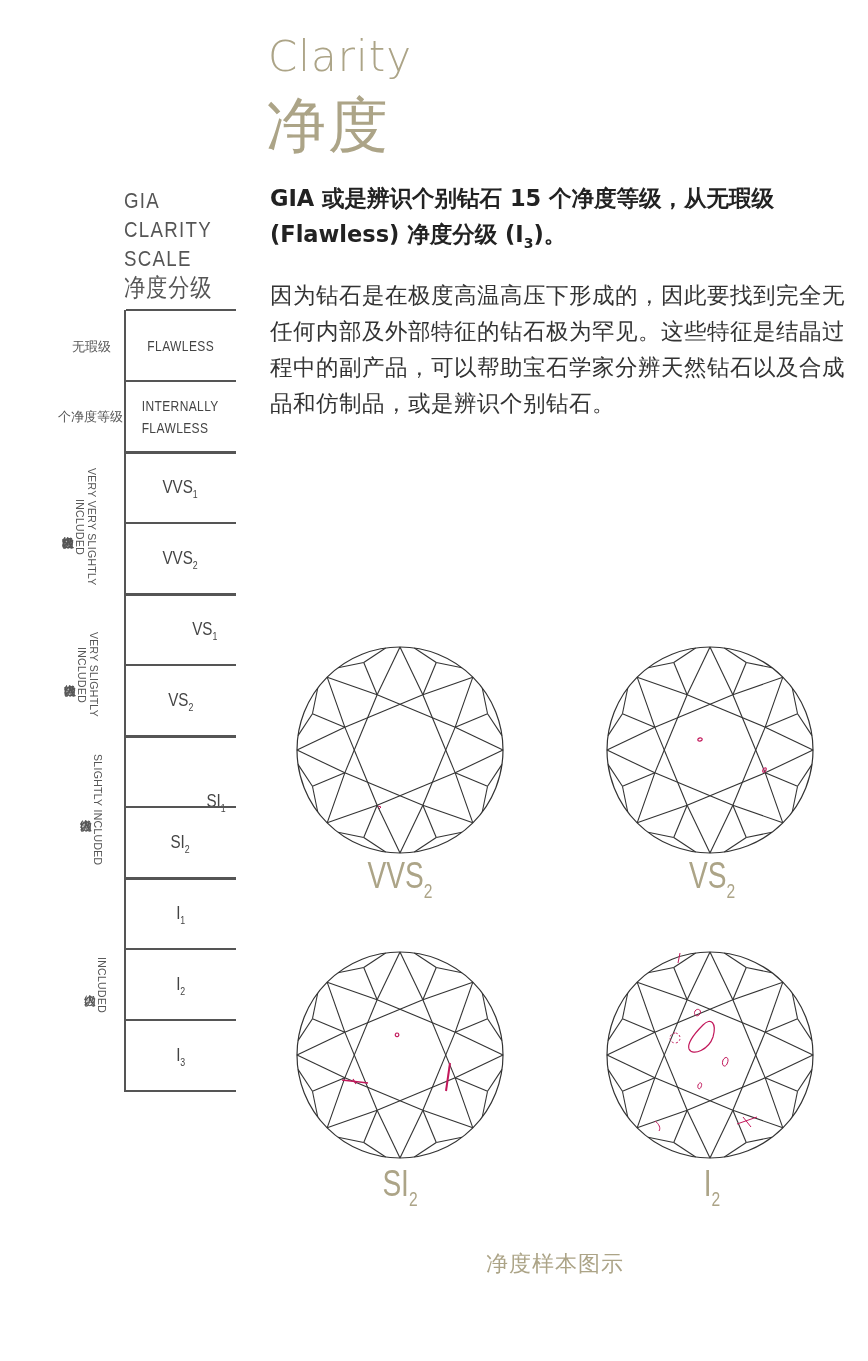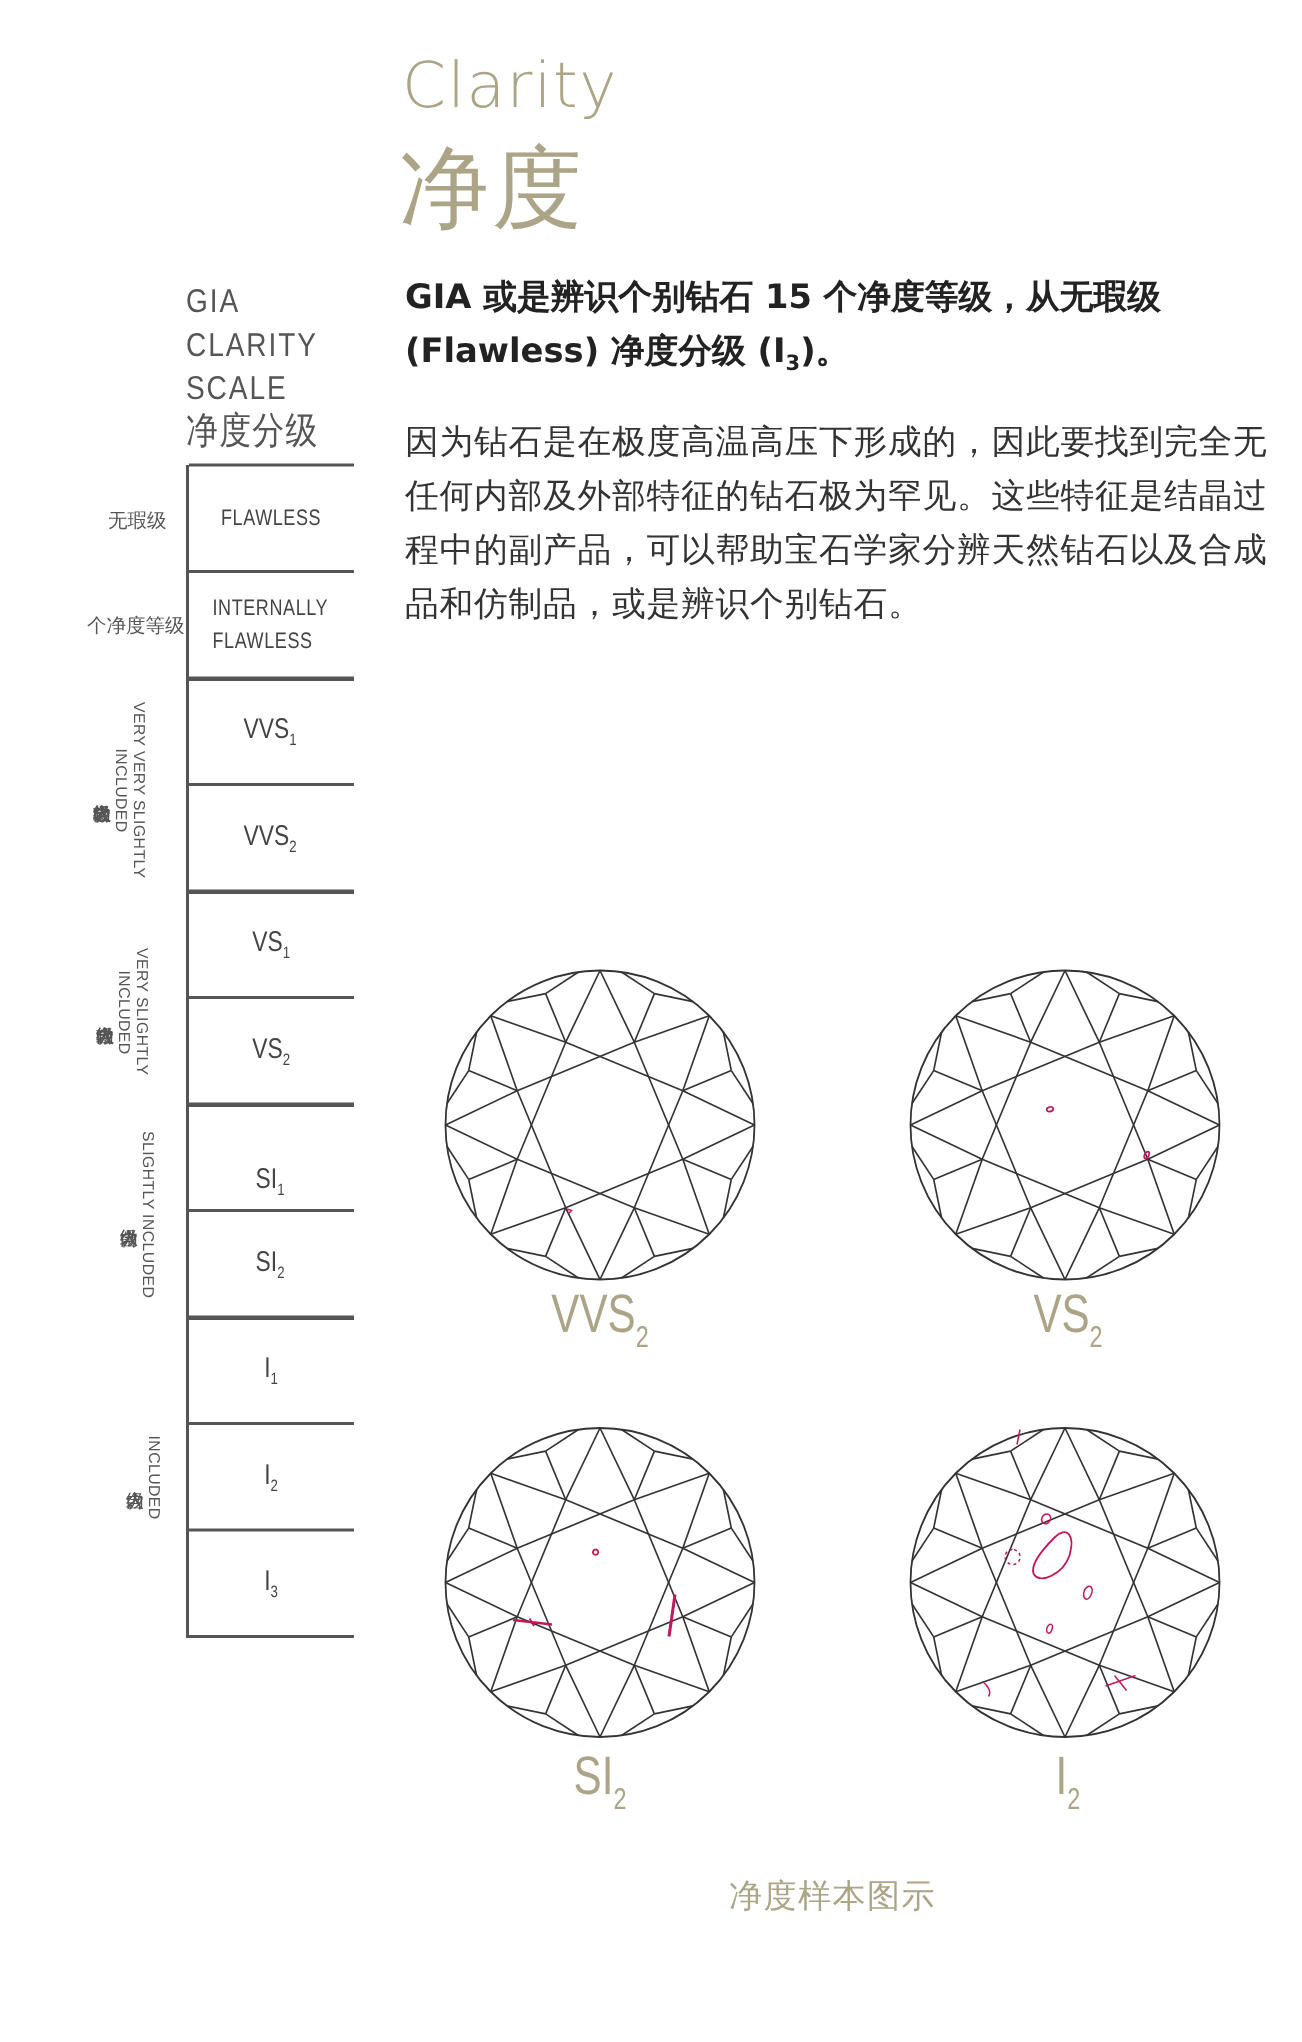--- a/index.html
+++ b/index.html
@@ -78,27 +78,27 @@
     </div>
     <div class="row" style="top: 71px; height: 71px;">
       <span class="w">INTERNALLY<br>FLAWLESS</span>
     </div>
     <div class="row" style="top: 142px; height: 71px;">
       <span class="g">VVS<sub>1</sub></span>
     </div>
     <div class="row" style="top: 213px; height: 71px;">
       <span class="g">VVS<sub>2</sub></span>
     </div>
-    <div class="row" style="top: 284px; height: 71px;">
+    <div class="row" style="top: 284px; height: 71px; margin-left: 24px;">
       <span class="g">VS<sub>1</sub></span>
     </div>
     <div class="row" style="top: 355px; height: 71px;">
       <span class="g">VS<sub>2</sub></span>
     </div>
-    <div class="row" style="top: 434px; height: 88px;">
+    <div class="row" style="top: 448px; height: 88px; padding-left: 36px;">
       <span class="g">SI<sub>1</sub></span>
     </div>
     <div class="row" style="top: 497px; height: 71px;">
       <span class="g">SI<sub>2</sub></span>
     </div>
     <div class="row" style="top: 568px; height: 71px;">
       <span class="g">I<sub>1</sub></span>
     </div>
     <div class="row" style="top: 639px; height: 71px;">
       <span class="g">I<sub>2</sub></span>

